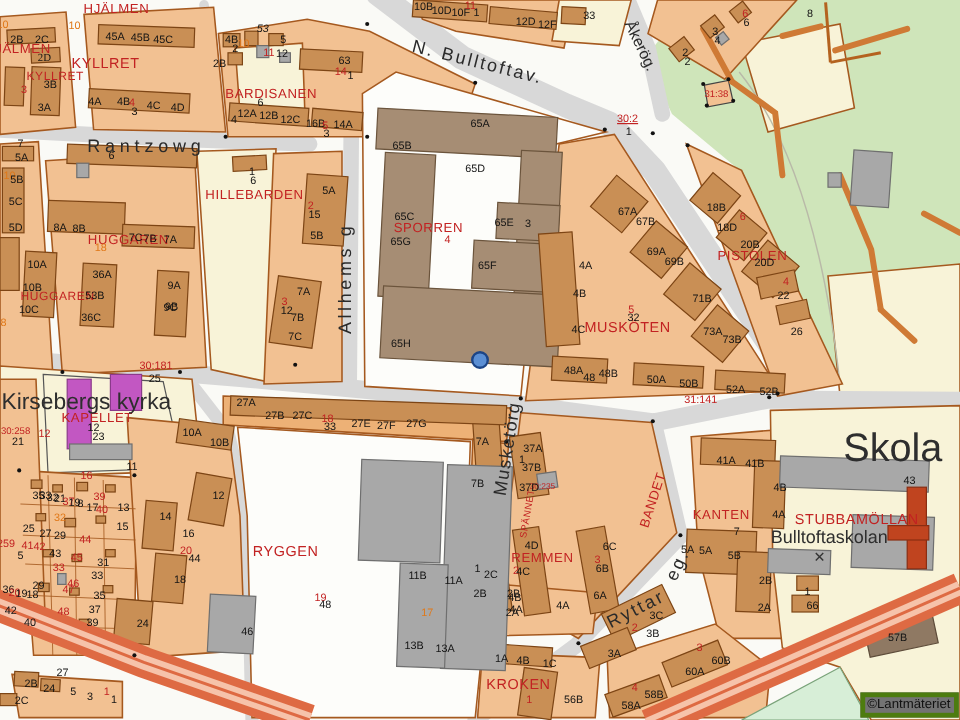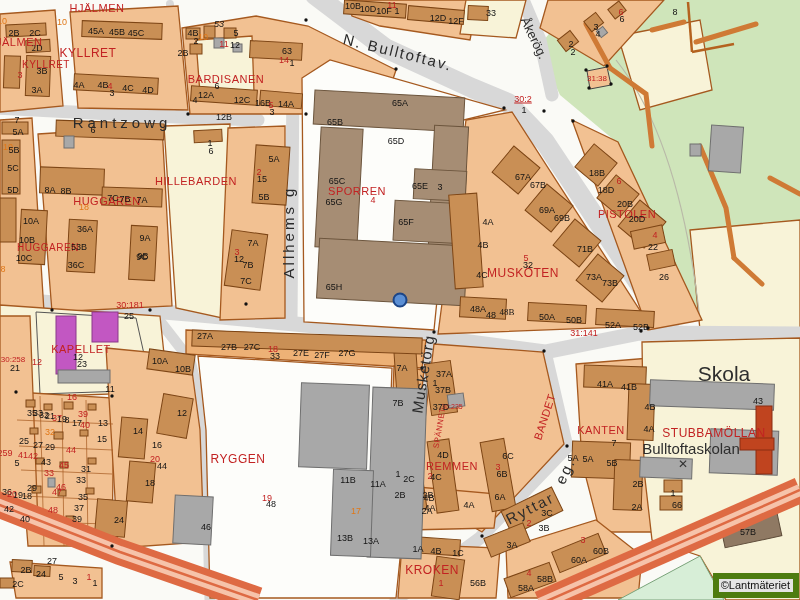--- a/index.html
+++ b/index.html
@@ -19,21 +19,21 @@
   .white{fill:#fdfdfa;stroke:var(--boundary);stroke-width:1.3;}
   .strip{fill:#edb176;stroke:var(--boundary);stroke-width:1.3;}
   .bld{fill:var(--building);stroke:#7d4515;stroke-width:1;}
   .gb{fill:#a8a8a8;stroke:#6f6f6f;stroke-width:1;}
   .sc{fill:#a68d74;stroke:#6b543c;stroke-width:1;}
   .ch{fill:var(--church);stroke:#8a3a8a;stroke-width:1;}
   .st{stroke:var(--street);fill:none;stroke-linecap:round;stroke-linejoin:round;}
   .trail{stroke:#cf7a35;stroke-width:5;fill:none;stroke-linecap:round;}
   .dot{fill:#111;}
   #marker{position:absolute;width:15px;height:15px;border-radius:50%;background:var(--marker);border:2px solid #1c4587;transform:translate(-50%,-50%);box-sizing:border-box;}
-  #copyright{position:absolute;right:1px;bottom:2px;background:#e5e5e5;border:6px solid #4d7c0f;font-size:11px;padding:0 3px 1px 2px;color:#111;font-family:"Liberation Sans",sans-serif;}
+  #copyright{position:absolute;right:1px;bottom:2px;background:#737373;border:4px solid #4d7c0f;font-size:11px;padding:0 3px 1px 2px;color:#111;font-family:"Liberation Sans",sans-serif;}
 </style>
 </head>
 <body>
 
 <div id="map">
 <svg width="800" height="600" viewBox="0 0 800 600">
 
   <polygon points="538,48 575,0 800,0 800,326 706,326 614,140 560,95" fill="var(--green)" stroke="none"></polygon>
   <polygon class="cream" points="618,36 700,20 712,90 640,110" stroke="none"></polygon>
   <polygon class="cream" points="690,230 800,220 800,345 700,330" stroke="none"></polygon>
@@ -257,42 +257,43 @@
     <circle class="dot" cx="112" cy="546" r="1.7"></circle>
         <circle class="dot" cx="422" cy="368" r="1.7"></circle>
   </g>
 </svg>
 <div id="labels">
       <div class="lbl k" style="left: 97px; top: 8px; transform: translate(-50%, -50%);">HJÄLMEN</div>
       <div class="lbl k" style="left: 15px; top: 42px; transform: translate(-50%, -50%);">HJÄLMEN</div>
       <div class="lbl k" style="left: 88px; top: 53px; font-size: 12px; transform: translate(-50%, -50%);">KYLLRET</div>
       <div class="lbl k" style="left: 46px; top: 65px; font-size: 10px; transform: translate(-50%, -50%);">KYLLRET</div>
       <div class="lbl k" style="left: 226px; top: 79px; transform: translate(-50%, -50%);">BARDISANEN</div>
-      <div class="lbl k" style="left: 196px; top: 163px; transform: translate(-50%, -50%); margin-top: 18px;">HILLEBARDEN</div>
+      <div class="lbl k" style="left: 212px; top: 163px; transform: translate(-50%, -50%);">HILLEBARDEN</div>
       <div class="lbl k" style="left: 107px; top: 201px; transform: translate(-50%, -50%);">HUGGAREN</div>
       <div class="lbl k" style="left: 48px; top: 248px; font-size: 10px; transform: translate(-50%, -50%);">HUGGAREN</div>
       <div class="lbl k" style="left: 357px; top: 191px; transform: translate(-50%, -50%);">SPORREN</div>
       <div class="lbl k" style="left: 523px; top: 273px; font-size: 12px; transform: translate(-50%, -50%);">MUSKÖTEN</div>
       <div class="lbl k" style="left: 627px; top: 214px; transform: translate(-50%, -50%);">PISTOLEN</div>
       <div class="lbl k" style="left: 81px; top: 349px; transform: translate(-50%, -50%);">KAPELLET</div>
       <div class="lbl k" style="left: 238px; top: 459px; font-size: 12px; transform: translate(-50%, -50%);">RYGGEN</div>
       <div class="lbl k" style="left: 452px; top: 466px; transform: translate(-50%, -50%);">REMMEN</div>
       <div class="lbl k" style="left: 545px; top: 417px; transform: translate(-50%, -50%) rotate(-72deg);">BANDET</div>
       <div class="lbl k" style="left: 601px; top: 430px; transform: translate(-50%, -50%);">KANTEN</div>
       <div class="lbl k" style="left: 432px; top: 570px; font-size: 12px; transform: translate(-50%, -50%);">KROKEN</div>
       <div class="lbl k" style="left: 714px; top: 433px; font-size: 12px; transform: translate(-50%, -50%);">STUBBAMÖLLAN</div>
       <div class="lbl k" style="left: 440px; top: 428px; font-size: 8px; transform: translate(-50%, -50%) rotate(-80deg);">SPÄNNET</div>
       <div class="lbl s" style="left: 398px; top: 52px; font-size: 15px; letter-spacing: 2px; transform: translate(-50%, -50%) rotate(14deg);">N. Bulltoftav.</div>
       <div class="lbl s" style="left: 534px; top: 38px; font-size: 13px; transform: translate(-50%, -50%) rotate(64deg);">Åkerög.</div>
       <div class="lbl s" style="left: 122px; top: 122px; font-size: 15px; letter-spacing: 4px; transform: translate(-50%, -50%);">Rantzowg</div>
       <div class="lbl s" style="left: 288px; top: 232px; font-size: 15px; letter-spacing: 3px; transform: translate(-50%, -50%) rotate(-90deg);">Allhems g</div>
       <div class="lbl s" style="left: 423px; top: 374px; font-size: 15px; letter-spacing: 1px; transform: translate(-50%, -50%) rotate(-81deg);">Musketörg</div>
       <div class="lbl s" style="left: 530px; top: 508px; font-size: 15px; letter-spacing: 2px; transform: translate(-50%, -50%) rotate(-27deg);">Ryttar</div>
       <div class="lbl s" style="left: 565px; top: 471px; font-size: 15px; letter-spacing: 2px; transform: translate(-50%, -50%) rotate(-65deg);">eg.</div>
-      <div class="lbl b" style="left: 724px; top: 373px; font-size: 21px; transform: translate(-50%, -50%);">Skola</div>
+      <div class="lbl b" style="left: 72px; top: 335px; font-size: 19px; transform: translate(-50%, -50%);">Kirsebergs kyrka</div>
+      <div class="lbl b" style="left: 744px; top: 373px; font-size: 33px; transform: translate(-50%, -50%);">Skola</div>
       <div class="lbl b" style="left: 691px; top: 448px; font-size: 15px; transform: translate(-50%, -50%);">Bulltoftaskolan</div>
       <div class="lbl r" style="left: 523px; top: 99px; transform: translate(-50%, -50%); text-decoration: underline;">30:2</div>
       <div class="lbl n" style="left: 524px; top: 110px; transform: translate(-50%, -50%);">1</div>
       <div class="lbl r" style="left: 597px; top: 79px; font-size: 8px; transform: translate(-50%, -50%);">31:38</div>
       <div class="lbl r" style="left: 130px; top: 305px; transform: translate(-50%, -50%);">30:181</div>
       <div class="lbl n" style="left: 129px; top: 316px; transform: translate(-50%, -50%);">25</div>
       <div class="lbl r" style="left: 13px; top: 360px; font-size: 8px; transform: translate(-50%, -50%);">30:258</div>
       <div class="lbl n" style="left: 15px; top: 368px; transform: translate(-50%, -50%);">21</div>
       <div class="lbl r" style="left: 584px; top: 333px; transform: translate(-50%, -50%);">31:141</div>
       <div class="lbl r" style="left: 452px; top: 406px; font-size: 7px; transform: translate(-50%, -50%);">30:235</div>
@@ -321,21 +322,21 @@
       <div class="lbl n" style="left: 236px; top: 33px; transform: translate(-50%, -50%);">5</div>
       <div class="lbl r" style="left: 224px; top: 44px; transform: translate(-50%, -50%);">11</div>
       <div class="lbl n" style="left: 235px; top: 45px; transform: translate(-50%, -50%);">12</div>
       <div class="lbl n" style="left: 183px; top: 53px; transform: translate(-50%, -50%);">2B</div>
       <div class="lbl n" style="left: 287px; top: 51px; transform: translate(-50%, -50%);">63</div>
       <div class="lbl r" style="left: 284px; top: 60px; transform: translate(-50%, -50%);">14</div>
       <div class="lbl n" style="left: 292px; top: 63px; transform: translate(-50%, -50%);">1</div>
       <div class="lbl n" style="left: 217px; top: 86px; transform: translate(-50%, -50%);">6</div>
       <div class="lbl n" style="left: 195px; top: 100px; transform: translate(-50%, -50%);">4</div>
       <div class="lbl n" style="left: 206px; top: 95px; transform: translate(-50%, -50%);">12A</div>
-      <div class="lbl n" style="left: 224px; top: 97px; transform: translate(-50%, -50%); margin-top: 20px;">12B</div>
+      <div class="lbl n" style="left: 224px; top: 97px; transform: translate(-50%, -50%);">12B</div>
       <div class="lbl n" style="left: 242px; top: 100px; transform: translate(-50%, -50%);">12C</div>
       <div class="lbl n" style="left: 263px; top: 103px; transform: translate(-50%, -50%);">16B</div>
       <div class="lbl r" style="left: 271px; top: 105px; transform: translate(-50%, -50%);">5</div>
       <div class="lbl n" style="left: 272px; top: 112px; transform: translate(-50%, -50%);">3</div>
       <div class="lbl n" style="left: 286px; top: 104px; transform: translate(-50%, -50%);">14A</div>
       <div class="lbl n" style="left: 353px; top: 6px; transform: translate(-50%, -50%);">10B</div>
       <div class="lbl n" style="left: 368px; top: 9px; transform: translate(-50%, -50%);">10D</div>
       <div class="lbl n" style="left: 384px; top: 11px; transform: translate(-50%, -50%);">10F</div>
       <div class="lbl r" style="left: 392px; top: 5px; transform: translate(-50%, -50%);">11</div>
       <div class="lbl n" style="left: 397px; top: 11px; transform: translate(-50%, -50%);">1</div>
@@ -399,21 +400,21 @@
       <div class="lbl n" style="left: 585px; top: 249px; transform: translate(-50%, -50%);">71B</div>
       <div class="lbl n" style="left: 594px; top: 277px; transform: translate(-50%, -50%);">73A</div>
       <div class="lbl n" style="left: 610px; top: 283px; transform: translate(-50%, -50%);">73B</div>
       <div class="lbl n" style="left: 488px; top: 222px; transform: translate(-50%, -50%);">4A</div>
       <div class="lbl n" style="left: 483px; top: 245px; transform: translate(-50%, -50%);">4B</div>
       <div class="lbl n" style="left: 482px; top: 275px; transform: translate(-50%, -50%);">4C</div>
       <div class="lbl r" style="left: 526px; top: 258px; transform: translate(-50%, -50%);">5</div>
       <div class="lbl n" style="left: 528px; top: 265px; transform: translate(-50%, -50%);">32</div>
       <div class="lbl n" style="left: 478px; top: 309px; transform: translate(-50%, -50%);">48A</div>
       <div class="lbl n" style="left: 491px; top: 315px; transform: translate(-50%, -50%);">48</div>
-      <div class="lbl n" style="left: 507px; top: 312px; transform: translate(-50%, -50%); font-family: Liberation Serif, serif;">48B</div>
+      <div class="lbl n" style="left: 507px; top: 312px; transform: translate(-50%, -50%);">48B</div>
       <div class="lbl n" style="left: 547px; top: 317px; transform: translate(-50%, -50%);">50A</div>
       <div class="lbl n" style="left: 574px; top: 320px; transform: translate(-50%, -50%);">50B</div>
       <div class="lbl n" style="left: 613px; top: 325px; transform: translate(-50%, -50%);">52A</div>
       <div class="lbl n" style="left: 641px; top: 327px; transform: translate(-50%, -50%);">52B</div>
       <div class="lbl n" style="left: 597px; top: 173px; transform: translate(-50%, -50%);">18B</div>
       <div class="lbl r" style="left: 619px; top: 181px; transform: translate(-50%, -50%);">6</div>
       <div class="lbl n" style="left: 606px; top: 190px; transform: translate(-50%, -50%);">18D</div>
       <div class="lbl n" style="left: 625px; top: 204px; transform: translate(-50%, -50%);">20B</div>
       <div class="lbl n" style="left: 637px; top: 219px; transform: translate(-50%, -50%);">20D</div>
       <div class="lbl r" style="left: 655px; top: 235px; transform: translate(-50%, -50%);">4</div>

